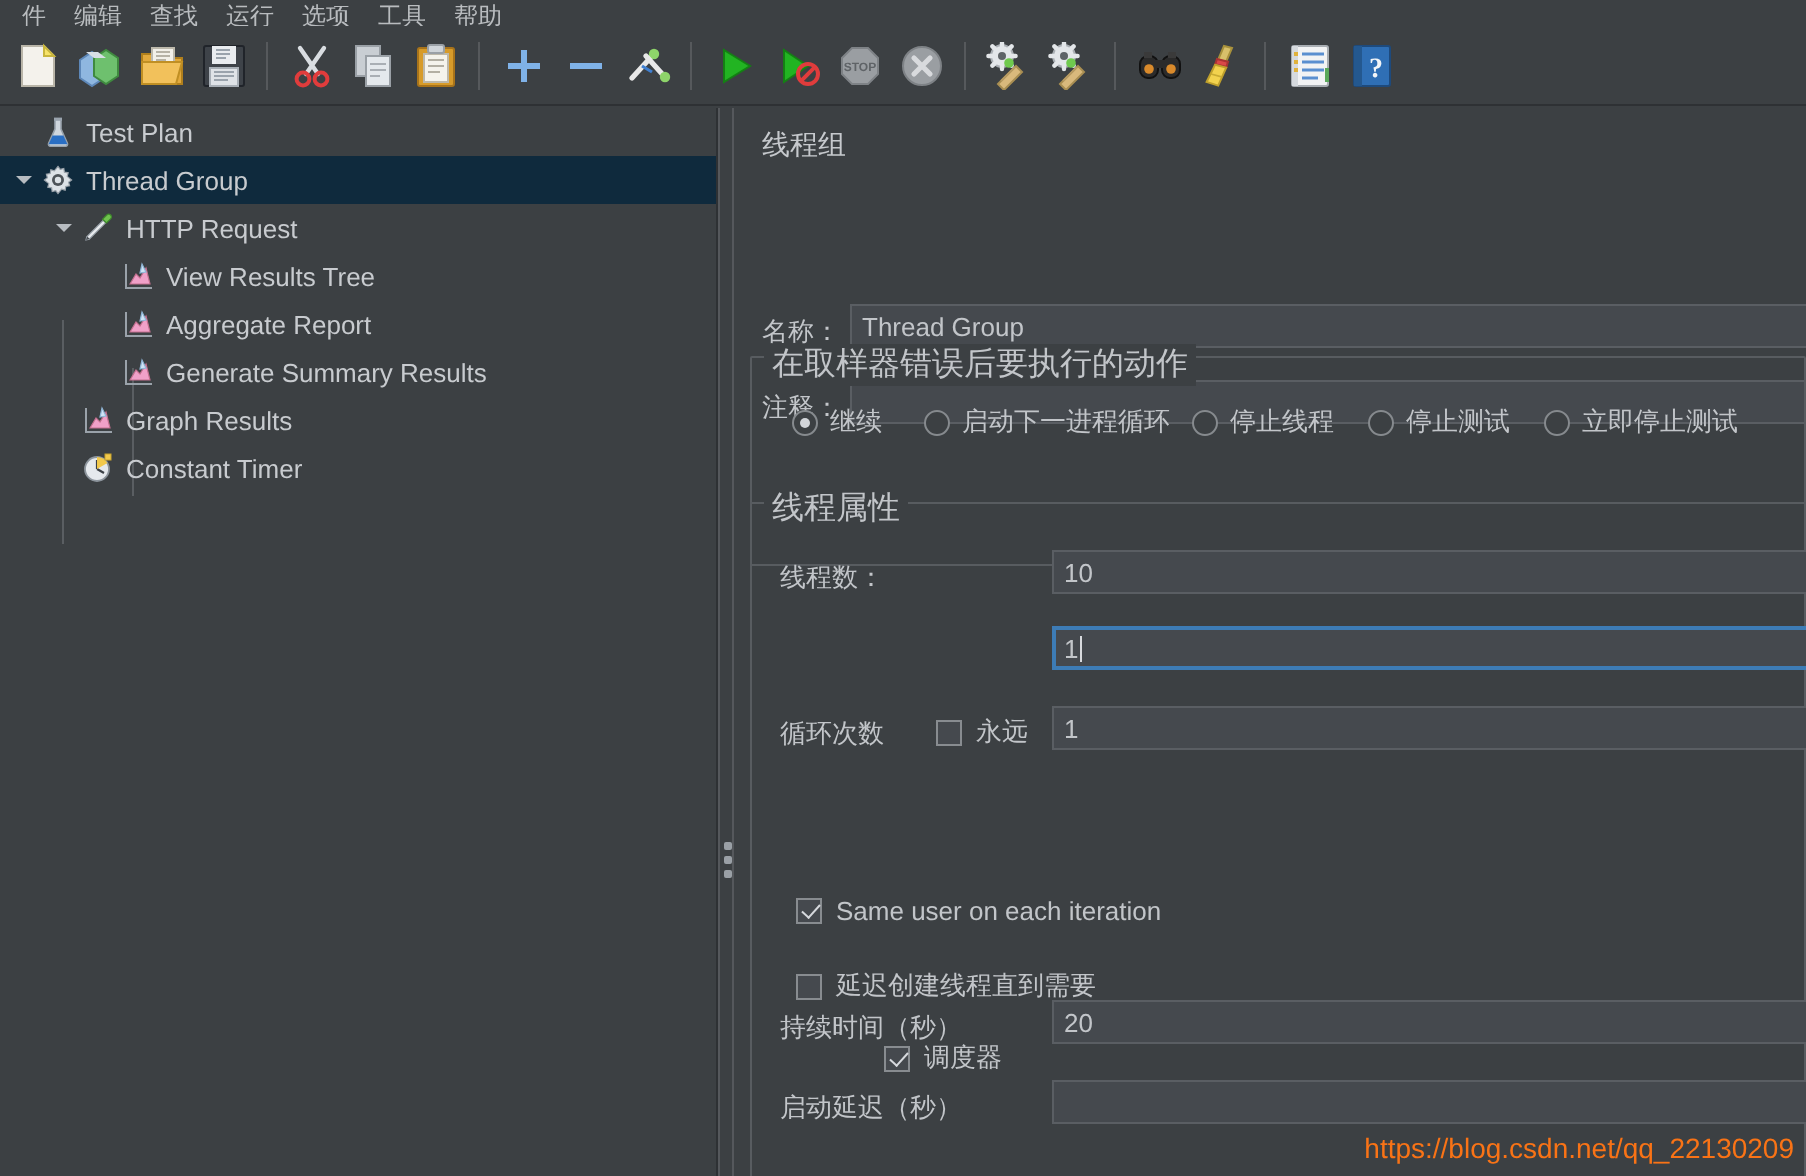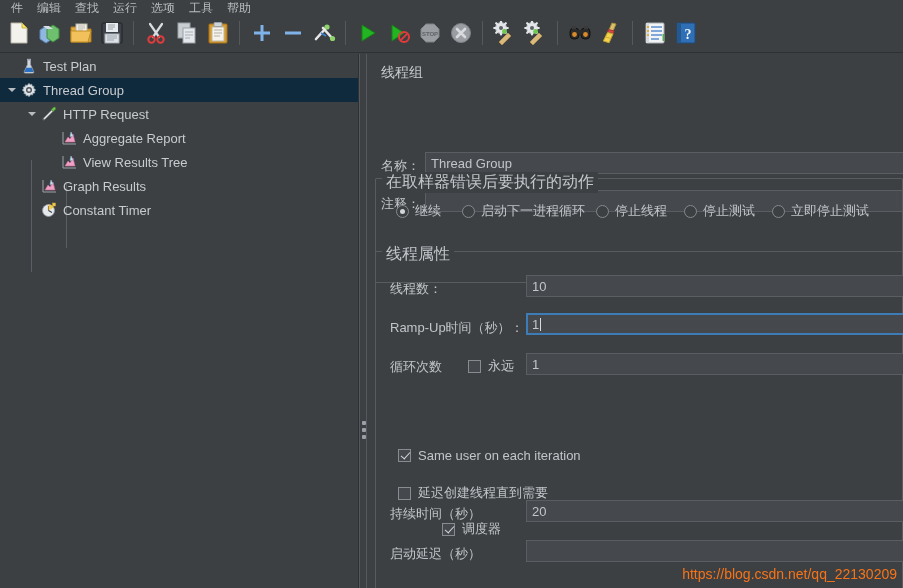--- a/index.html
+++ b/index.html
@@ -443,35 +443,46 @@
 
     <div class="tree-row">
       <span class="tspacer" style="width:60px"></span>
       <span class="ticon-wrap">
         <svg width="16" height="16" viewBox="0 0 16 16">
           <path d="M2 2v12h13" stroke="#9aa2aa" stroke-width="1" fill="none"></path>
           <path d="M4 12l3-5 2 2 3-5 2 8z" fill="#f0a0c8" stroke="#c4708f" stroke-width="0.6"></path>
           <path d="M10 2l2 4-3 .5z" fill="#cfe4f5" stroke="#8fb5d6" stroke-width="0.6"></path>
         </svg>
       </span>
-      <span class="tlabel">Aggregate Report</span>
+      <span class="tlabel">View Results Tree</span>
     </div>
 
     <div class="tree-row">
       <span class="tspacer" style="width:60px"></span>
       <span class="ticon-wrap">
         <svg width="16" height="16" viewBox="0 0 16 16">
           <path d="M2 2v12h13" stroke="#9aa2aa" stroke-width="1" fill="none"></path>
           <path d="M4 12l3-5 2 2 3-5 2 8z" fill="#f0a0c8" stroke="#c4708f" stroke-width="0.6"></path>
           <path d="M10 2l2 4-3 .5z" fill="#cfe4f5" stroke="#8fb5d6" stroke-width="0.6"></path>
         </svg>
       </span>
-      <span class="tlabel">View Results Tree</span>
-    </div>
-
+      <span class="tlabel">Aggregate Report</span>
+    </div>
+
+    <div class="tree-row">
+      <span class="tspacer" style="width:60px"></span>
+      <span class="ticon-wrap">
+        <svg width="16" height="16" viewBox="0 0 16 16">
+          <path d="M2 2v12h13" stroke="#9aa2aa" stroke-width="1" fill="none"></path>
+          <path d="M4 12l3-5 2 2 3-5 2 8z" fill="#f0a0c8" stroke="#c4708f" stroke-width="0.6"></path>
+          <path d="M10 2l2 4-3 .5z" fill="#cfe4f5" stroke="#8fb5d6" stroke-width="0.6"></path>
+        </svg>
+      </span>
+      <span class="tlabel">Generate Summary Results</span>
+    </div>
 
     <div class="tree-row">
       <span class="tspacer" style="width:40px"></span>
       <span class="ticon-wrap">
         <svg width="16" height="16" viewBox="0 0 16 16">
           <path d="M2 2v12h13" stroke="#9aa2aa" stroke-width="1" fill="none"></path>
           <path d="M4 12l3-5 2 2 3-5 2 8z" fill="#f0a0c8" stroke="#c4708f" stroke-width="0.6"></path>
           <path d="M10 2l2 4-3 .5z" fill="#cfe4f5" stroke="#8fb5d6" stroke-width="0.6"></path>
         </svg>
       </span>
@@ -530,21 +541,20 @@
       <span class="radio-mark"></span>
       <span class="radio-label">立即停止测试</span>
     </div>
 
     <div class="groupbox" style="left:7px; top:197px; width:528px; height:340px;"></div>
     <div class="groupbox-title" style="left:14px; top:190px;">线程属性</div>
 
     <div class="row-label" style="left:22px; top:226px;">线程数：</div>
     <div class="field" style="left:158px; top:221px; width:400px;">10</div>
 
-    <div class="row-label" style="left:22px; top:265px;">Ramp-Up时间（秒）：</div>
     <div class="field focused" style="left:158px; top:259px; width:400px;"><span>1</span><span class="caret"></span></div>
 
     <div class="row-label" style="left:22px; top:304px;font-family:Liberation Mono, monospace;">循环次数</div>
     <div class="check-item" style="left:100px; top:303px;">
       <span class="check-mark"></span>
       <span class="check-label">永远</span>
     </div>
     <div class="field" style="left:158px; top:299px; width:400px;">1</div>
 
     <div class="check-item" style="left:30px; top:430px;">

